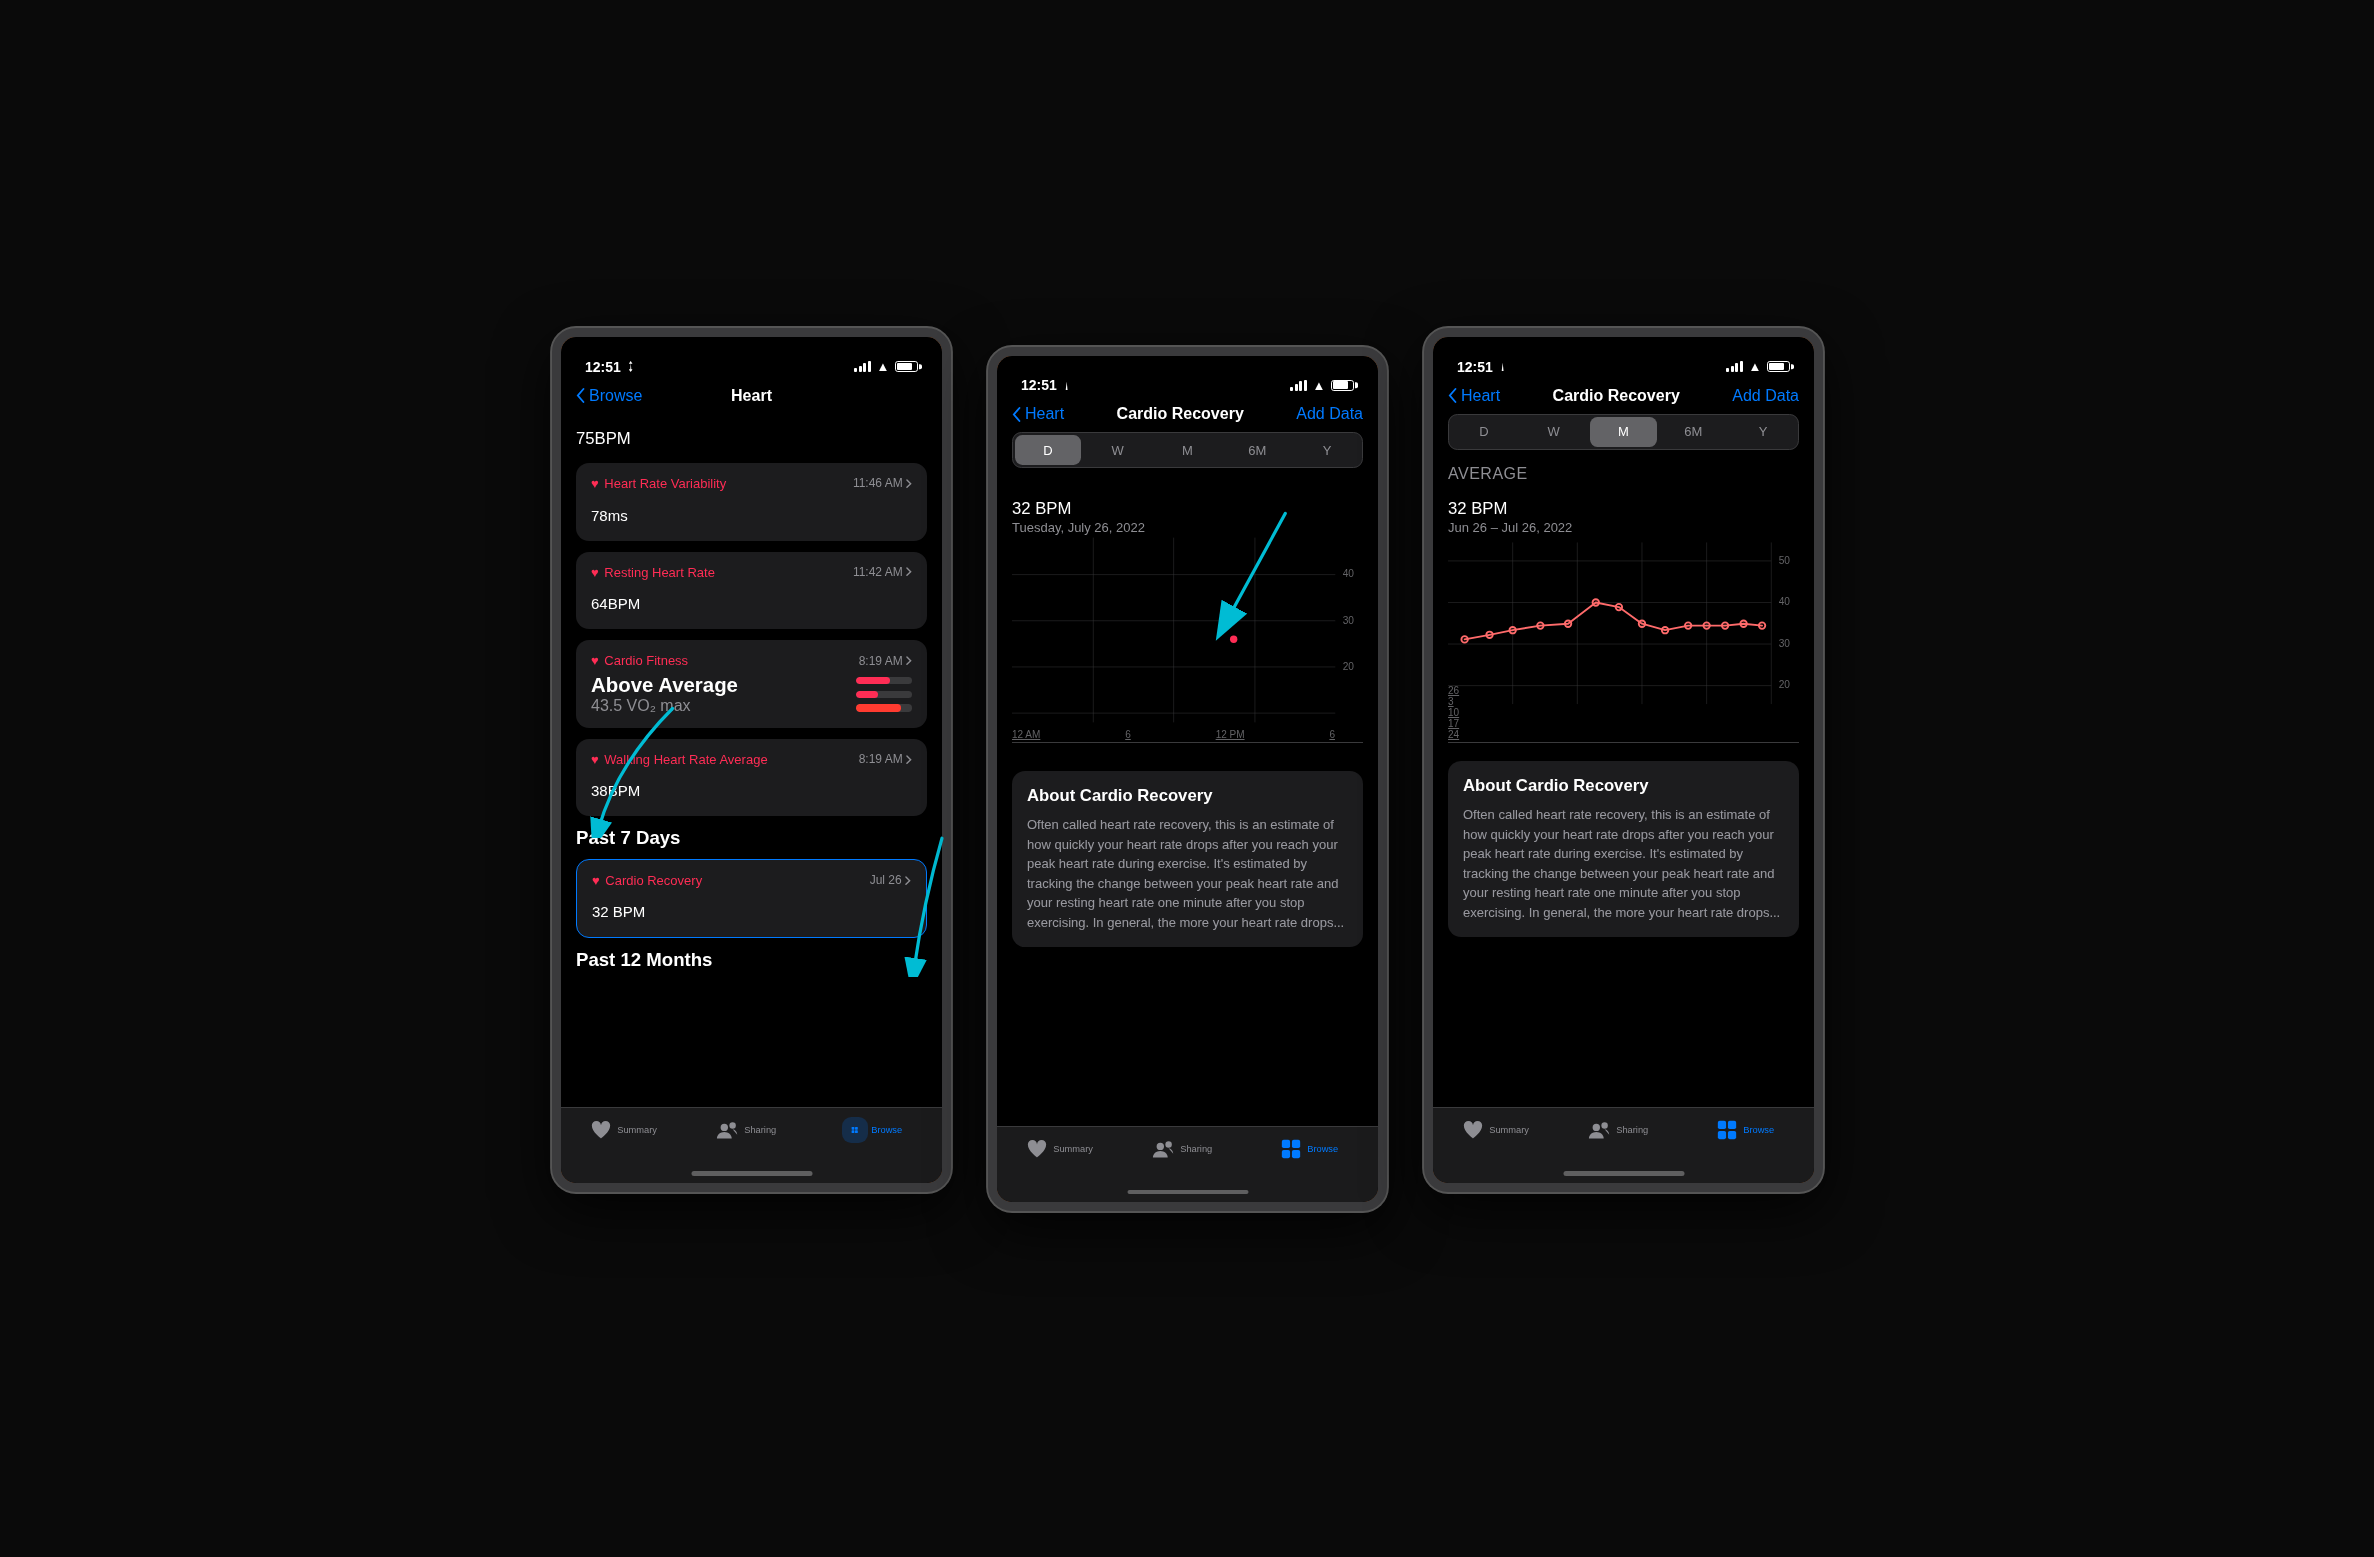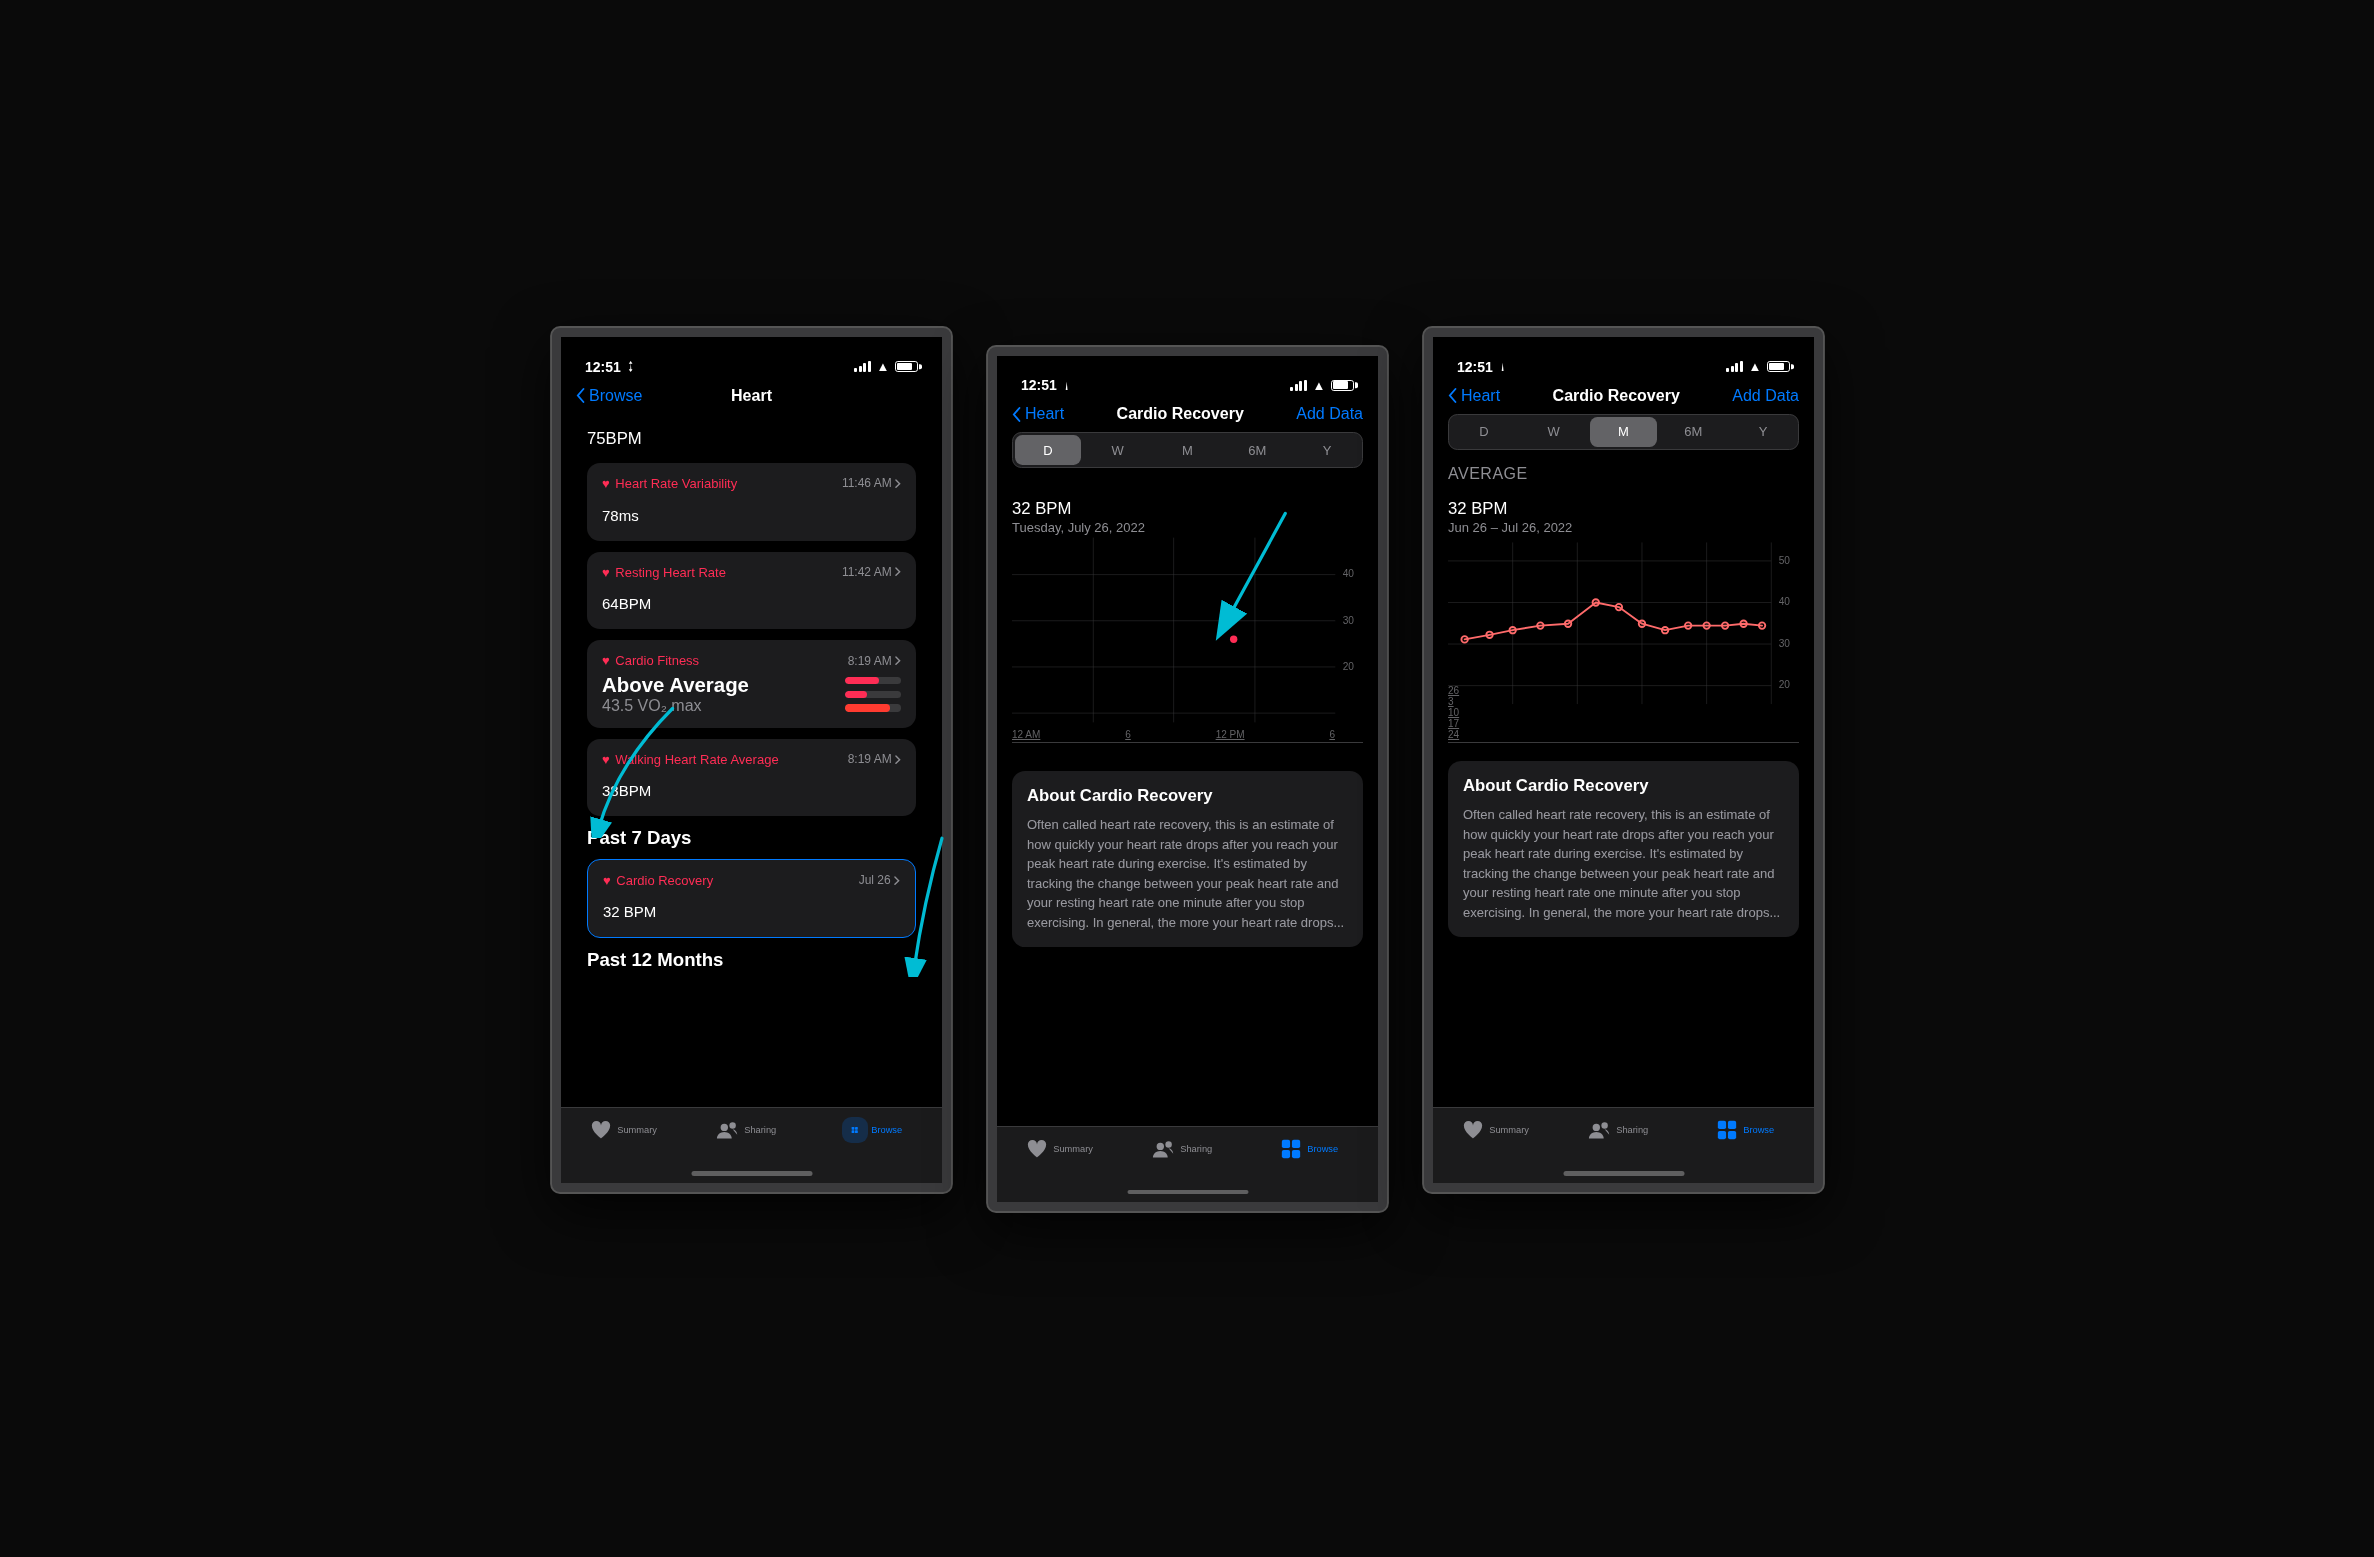--- a/index.html
+++ b/index.html
@@ -20,21 +20,21 @@
       width: 399px;
       height: 864px;
       flex-shrink: 0;
     }
 
     .phone-frame {
       position: absolute;
       top: 0; left: 0;
       width: 399px;
       height: 864px;
-      border-radius: 8px;
+      border-radius: 24px;
       border: 9.3px solid #3a3a3c;
       background: #f97316;
       overflow: hidden;
       box-shadow: 0 0 0 1.9px #555, 0 18.6px 56px rgba(0,0,0,0.8), inset 0 0 0 0.9px #555;
     }
 
     .phone-screen {
       width: 100%;
       height: 100%;
       background: #000;
@@ -137,21 +137,21 @@
       align-items: center;
       gap: 3.7px;
     }
     .p1-title {
       color: #fff;
       font-size: 16px;
       font-weight: 600;
     }
 
     .p1-content {
-      padding: 0 26px;
+      padding: 0 15px;
       overflow: hidden;
     }
 
     .p1-bpm-top {
       color: #fff;
       font-size: 33px;
       font-weight: 700;
       margin-bottom: 11px;
     }
     .p1-bpm-top span {

